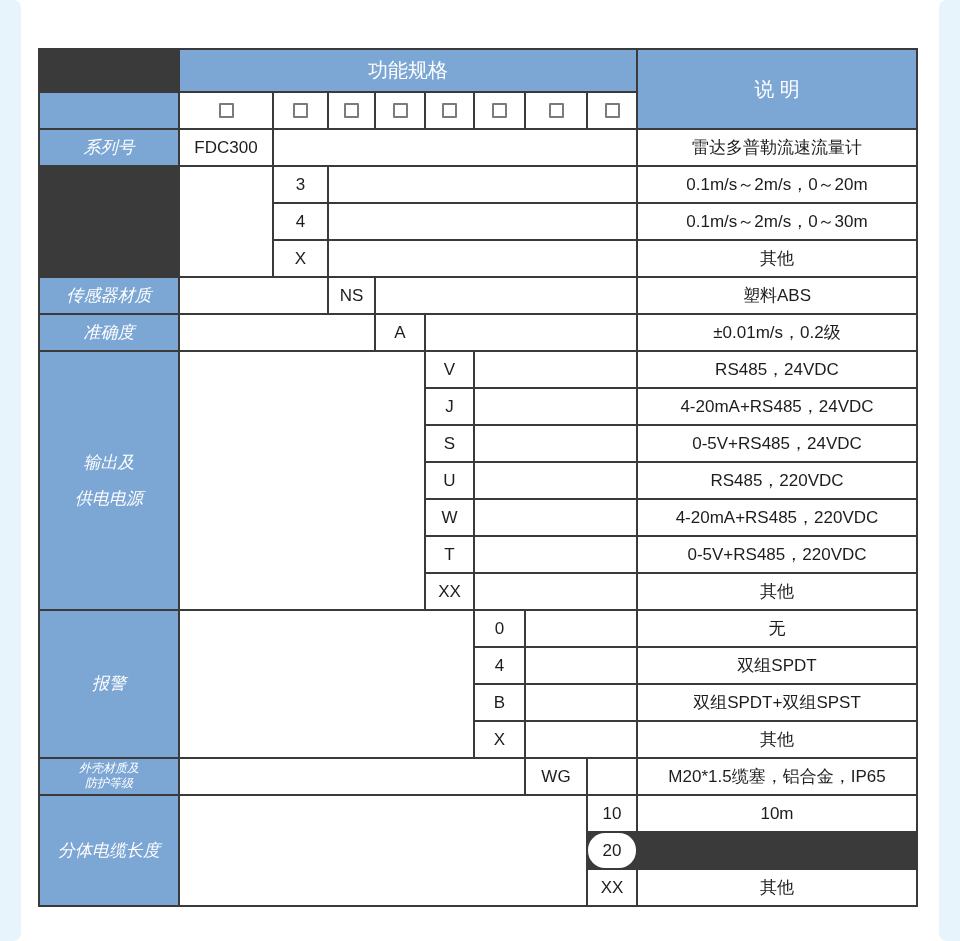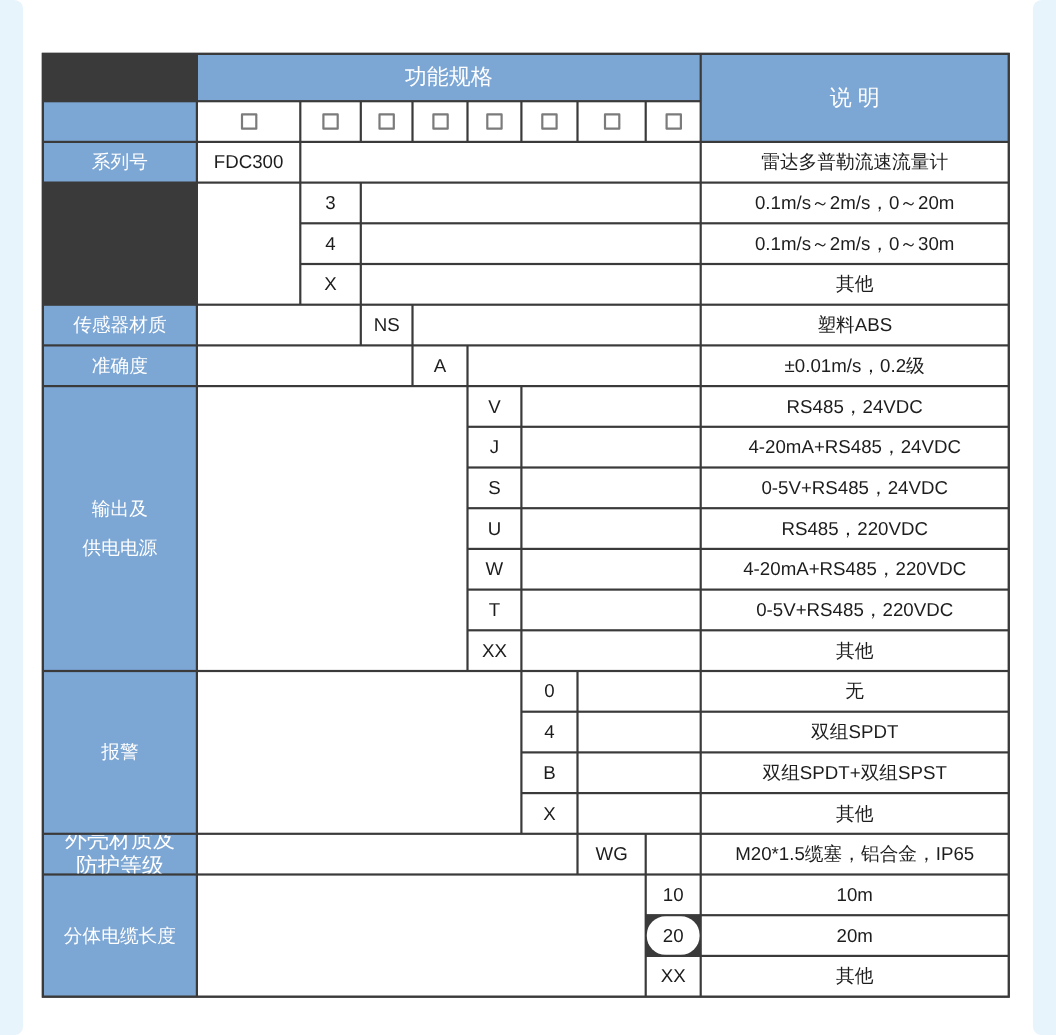--- a/index.html
+++ b/index.html
@@ -39,23 +39,23 @@
     align-items:center;
     justify-content:center;
     font-size:17px;
     color:var(--text);
     line-height:1.15;
     white-space:nowrap;
     overflow:hidden;
   }
   .blue{background:var(--blue);color:var(--label-text);}
   .hdr{font-size:20px;}
-  .label{font-size:17px;flex-direction:column;}
+  .label{font-size:17px;flex-direction:column;font-style:italic;}
   .label.spread{gap:16px;}
-  .label.small{font-size:20px;gap:1px;}
+  .label.small{font-size:12px;gap:1px;}
   .pos-model{grid-column:1;grid-row:1;}
   .pos-spec{grid-column:2 / 10;grid-row:1;}
   .pos-desc{grid-column:10;grid-row:1 / 3;}
   .pos-empty{grid-column:1;grid-row:2;}
   .cb{
     width:15px;height:15px;
     border:2px solid #7b7b7b;
     border-radius:1px;
     background:#ffffff;
     display:inline-block;
@@ -175,16 +175,15 @@
     <div class="cell" style="grid-area: 20 / 8;">WG</div>
     <div class="cell" style="grid-area: 20 / 9 / auto / 10;"></div>
     <div class="cell" style="grid-area: 20 / 10;">M20*1.5缆塞，铝合金，IP65</div>
     <div class="cell blue label" style="grid-area: 21 / 1 / span 3;">
       <span>分体电缆长度</span>
     </div>
     <div class="cell" style="grid-area: 21 / 2 / span 3 / 9;"></div>
     <div class="cell" style="grid-area: 21 / 9;">10</div>
     <div class="cell" style="grid-area: 21 / 10;">10m</div>
     <div class="cell" style="grid-area: 22 / 9; border-radius: 17px;">20</div>
-    <div class="cell" style="grid-area: 22 / 10;">20m</div>
     <div class="cell" style="grid-area: 23 / 9;">XX</div>
     <div class="cell" style="grid-area: 23 / 10;">其他</div>
   </div>
 
 </body></html>

